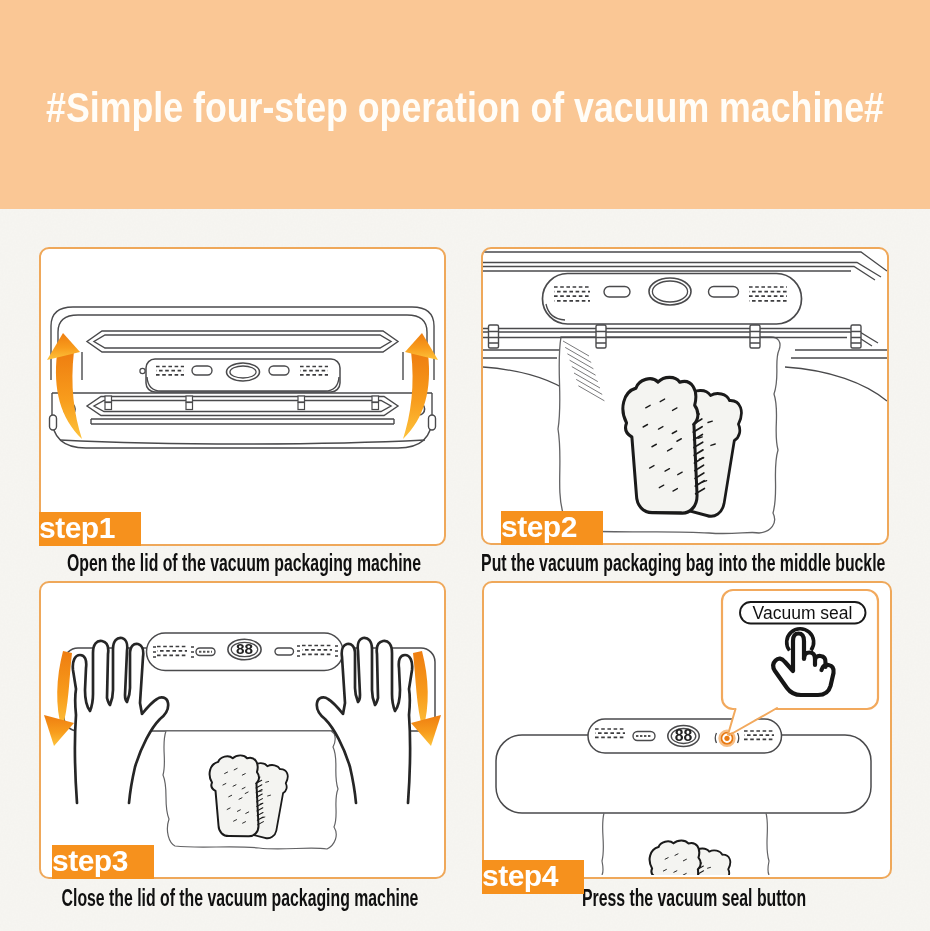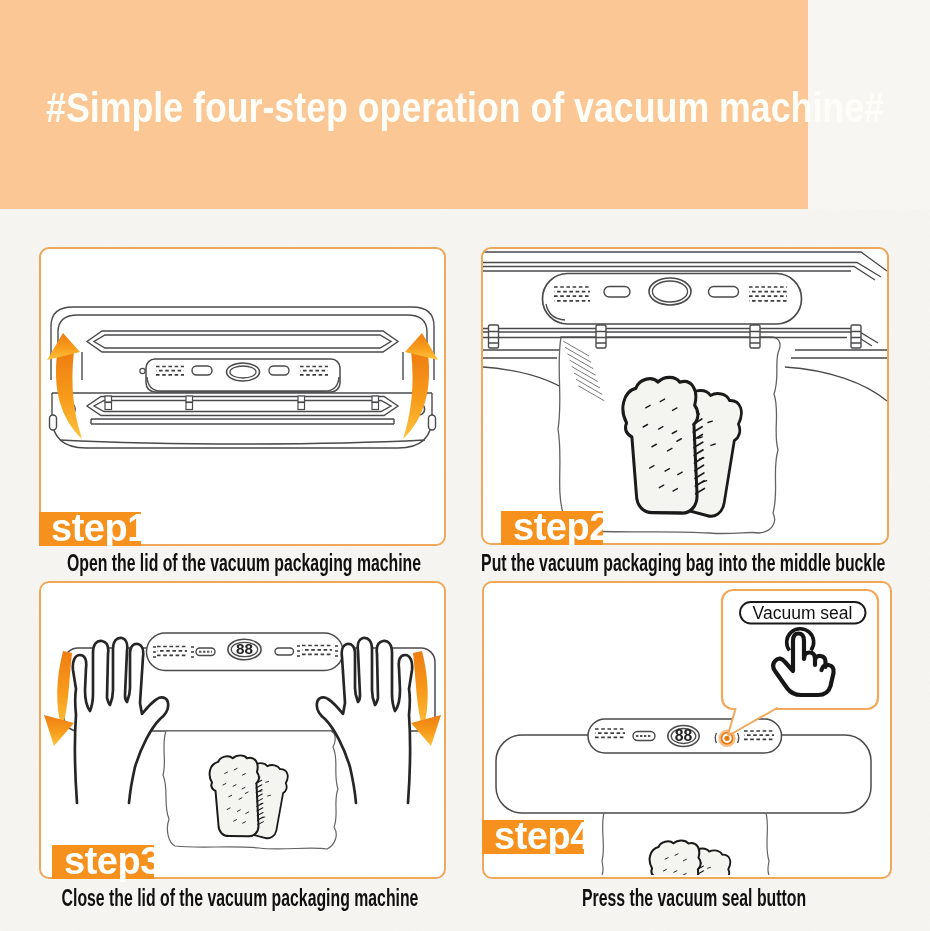--- a/index.html
+++ b/index.html
@@ -1,21 +1,21 @@
 <!DOCTYPE html>
 <html><head><meta charset="utf-8"><style>
 *{margin:0;padding:0;box-sizing:border-box}
 html,body{width:930px;height:931px}
 body{position:relative;background:#f7f6f2;font-family:"Liberation Sans",sans-serif;overflow:hidden}
-.banner{position:absolute;left:0;top:0;width:808px;height:209px;background:#fac795}
+.banner{position:absolute;left:0;top:0;width:930px;height:209px;background:#fac795}
 .bt{position:absolute;left:-135px;top:83px;width:1200px;text-align:center;color:#fffdf8;
     font-size:43px;font-weight:bold;white-space:nowrap;transform:scaleX(0.831);transform-origin:600px 0}
 .panel{position:absolute;background:#fff;border:2px solid #efa85a;border-radius:10px;overflow:hidden}
 .step{position:absolute;width:102px;height:34px;background:#f6911d;color:#fff;
-      font-weight:bold;font-size:38px;line-height:32px;padding-left:12px;z-index:5;letter-spacing:-0.5px}
+      font-weight:bold;font-size:30px;line-height:32px;z-index:5;letter-spacing:-0.5px}
 .cap{position:absolute;width:600px;text-align:center;font-weight:bold;color:#101010;font-size:23.5px;
      white-space:nowrap;transform:scaleX(0.673);transform-origin:center top}
 </style></head><body>
 <div class="banner">
     <div class="bt">#Simple four-step operation of vacuum machine#</div>
   </div>
 <svg width="930" height="722" style="position:absolute;left:0;top:209px">
 <filter id="nz">
       <feTurbulence type="fractalNoise" baseFrequency="0.55" numOctaves="2"></feTurbulence>
 <feColorMatrix type="matrix" values="0 0 0 0 0.58 0 0 0 0 0.56 0 0 0 0 0.52 0 0 0 0.07 0"></feColorMatrix>
@@ -225,16 +225,16 @@
         <path d="M302.5,67.5 A13.5,13.5 0 1 1 324,67.3" fill="none" stroke="#161616" stroke-width="3.6"></path>
         <path d="M306,90 V58 Q306,50.5 311.5,50.5 Q317,50.5 317,58 V76" fill="#fff" stroke="#161616" stroke-width="4.2" stroke-linejoin="round"></path>
         <path d="M306,88 L298,79 Q293,73 288.5,77.5 Q284,82 288,88 L300,105 Q305,112 314,112 H331 Q341,112 343.5,103 L346.5,90 Q347.5,83 341.5,82 Q336,81.5 334.5,87" fill="#fff" stroke="#161616" stroke-width="4.2" stroke-linejoin="round" stroke-linecap="round"></path>
         <path d="M317,76 Q317,69.5 322.5,69.5 Q328,69.5 328,76 V82 M328,78 Q328,72.5 333.5,73 Q339,73.5 338.5,80 V84" fill="none" stroke="#161616" stroke-width="4.2" stroke-linecap="round"></path>
       </g>
     </svg>
   </div>
 <div class="step" style="left:39px;top:511.5px">step1</div>
 <div class="step" style="left:501px;top:510.5px">step2</div>
 <div class="step" style="left:52px;top:844.5px">step3</div>
-<div class="step" style="left:482px;top:820px">step4</div>
+<div class="step" style="left:482px;top:860px">step4</div>
 <div class="cap" style="left:-56px;top:550px">Open the lid of the vacuum packaging machine</div>
 <div class="cap" style="left:382.5px;top:550px">Put the vacuum packaging bag into the middle buckle</div>
 <div class="cap" style="left:-60.5px;top:885px">Close the lid of the vacuum packaging machine</div>
 <div class="cap" style="left:394px;top:885px">Press the vacuum seal button</div>
 </body></html>

